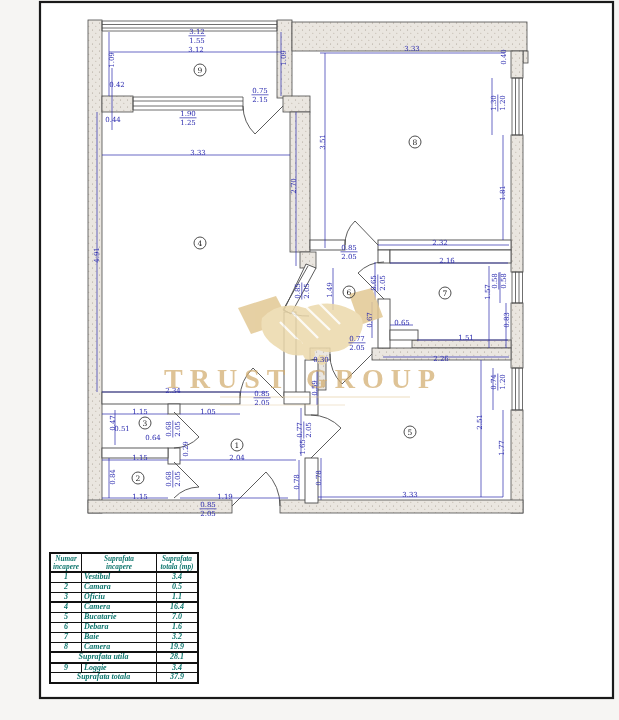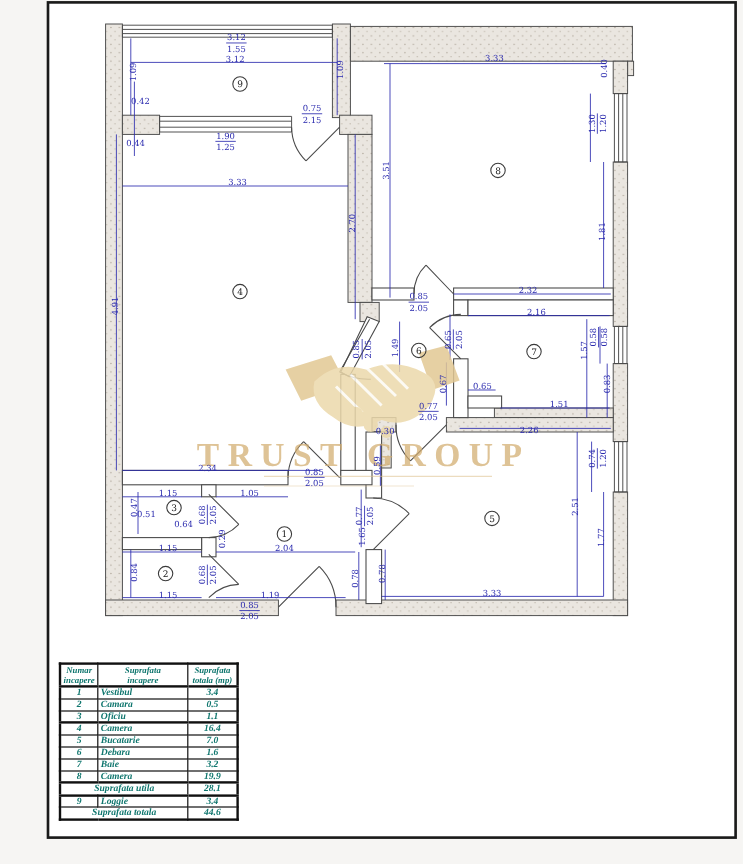--- a/index.html
+++ b/index.html
@@ -439,18 +439,18 @@
             <td class="sum" colspan="2">Suprafata utila</td>
             <td class="val">28.1</td>
           </tr>
           <tr>
             <td class="num">9</td>
             <td class="nm">Loggie</td>
             <td class="val">3.4</td>
           </tr>
           <tr>
             <td class="sum" colspan="2">Suprafata totala</td>
-            <td class="val">44.6</td>
+            <td class="val">37.9</td>
           </tr>
         </tbody>
   </table>
 </div>
 </div>
 
 </body></html>

